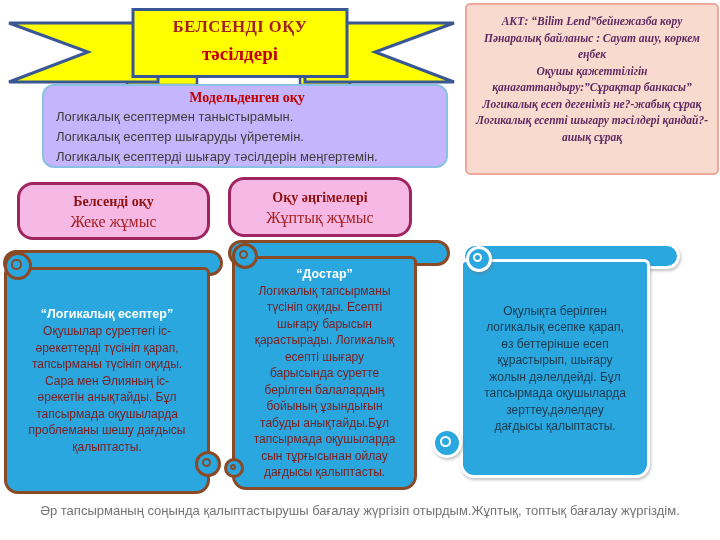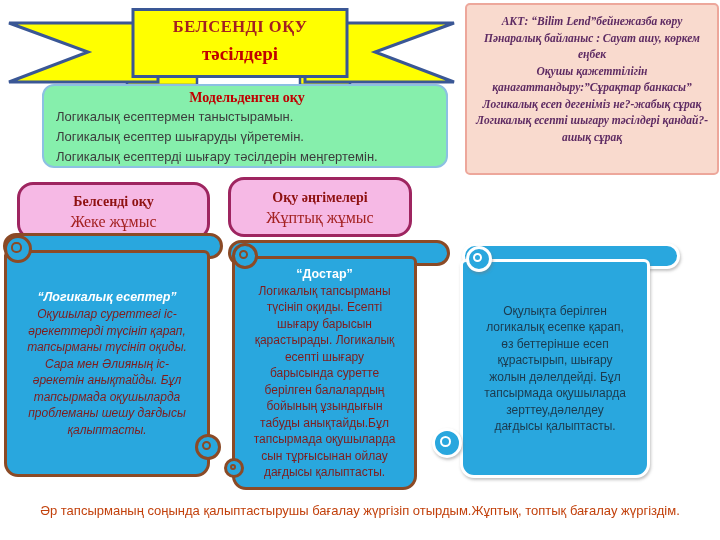--- a/index.html
+++ b/index.html
@@ -25,21 +25,21 @@
     box-sizing:border-box; padding:8px 6px 4px 6px;
     display:flex; flex-direction:column; justify-content:flex-start;
   }
   .ict-line {
     font-family:"Liberation Serif", serif; font-style:italic; font-weight:bold;
     font-size:11.5px; line-height:16.5px; color:#5E2B63; text-align:center;
   }
   
   .modeled-box {
     position:absolute; left:42px; top:84px; width:406px; height:84px;
-    background:#86efac; border:2px solid #8CC0E2; border-radius:12px;
+    background:#c4b5fd; border:2px solid #8CC0E2; border-radius:12px;
     box-sizing:border-box; padding:3px 8px 0 12px;
   }
   .modeled-title {
     text-align:center; font-weight:bold; font-size:14px; color:#C00000; line-height:18px;
   }
   .modeled-line {
     font-family:"Liberation Sans", sans-serif; font-size:13px; line-height:20px; color:#3C3C3C;
   }
   
   .method-card {
@@ -79,21 +79,21 @@
   
   .scroll.white .scroll-bar,
   .scroll.white .scroll-body,
   .scroll.white .curl { border-color:#FFFFFF; box-shadow:1px 2px 3px rgba(120,120,120,.45); }
   .scroll.white .curl::after { border-color:#FFFFFF; }
   .scroll.white .scroll-title,
   .scroll.white .scroll-text { color:#1C3A4E; }
   
   .footer-caption {
     position:absolute; left:0; top:503px; width:720px; text-align:center;
-    font-family:"Liberation Sans", sans-serif; font-size:13px; color:#c2410c;
+    font-family:"Liberation Sans", sans-serif; font-size:13px; color:#737373;
   }
 </style>
 </head>
 <body>
 
 <div class="slide">
 
   <svg class="ribbon-svg" width="447" height="82" viewBox="0 0 447 82">
 
     <rect x="119" y="60" width="70" height="17" fill="#FFFF00" stroke="#3A5795" stroke-width="2.5"></rect>
@@ -127,21 +127,21 @@
 
   <div class="method-card" style="left:17px; top:182px; width:193px; height:58px;">
     <div class="card-title">Белсенді оқу</div>
     <div class="card-subtitle">Жеке жұмыс</div>
   </div>
   <div class="method-card" style="left:228px; top:177px; width:184px; height:60px;">
     <div class="card-title">Оқу әңгімелері</div>
     <div class="card-subtitle">Жұптық жұмыс</div>
   </div>
 
-  <div class="scroll" style="left:3px; top:230px; width:224px; height:247px;font-style:italic;">
+  <div class="scroll" style="left:3px; top:247px; width:224px; height:247px;">
     <div class="scroll-bar" style="left:0; top:3px; width:220px;"></div>
     <div class="scroll-body" style="left:1px; top:20px; width:206px; height:227px;">
       <div class="scroll-title">“Логикалық есептер”</div>
       <div class="scroll-text">Оқушылар суреттегі іс-әрекеттерді түсініп қарап, тапсырманы түсініп оқиды. Сара мен Әлияның іс-әрекетін анықтайды. Бұл тапсырмада оқушыларда  проблеманы шешу дағдысы қалыптасты.</div>
     </div>
     <div class="curl" style="left:1px; top:5px; width:28px; height:28px;"></div>
     <div class="curl" style="left:192px; top:204px; width:26px; height:26px;"></div>
   </div>
 
   <div class="scroll" style="left:228px; top:240px; width:222px; height:250px;">

